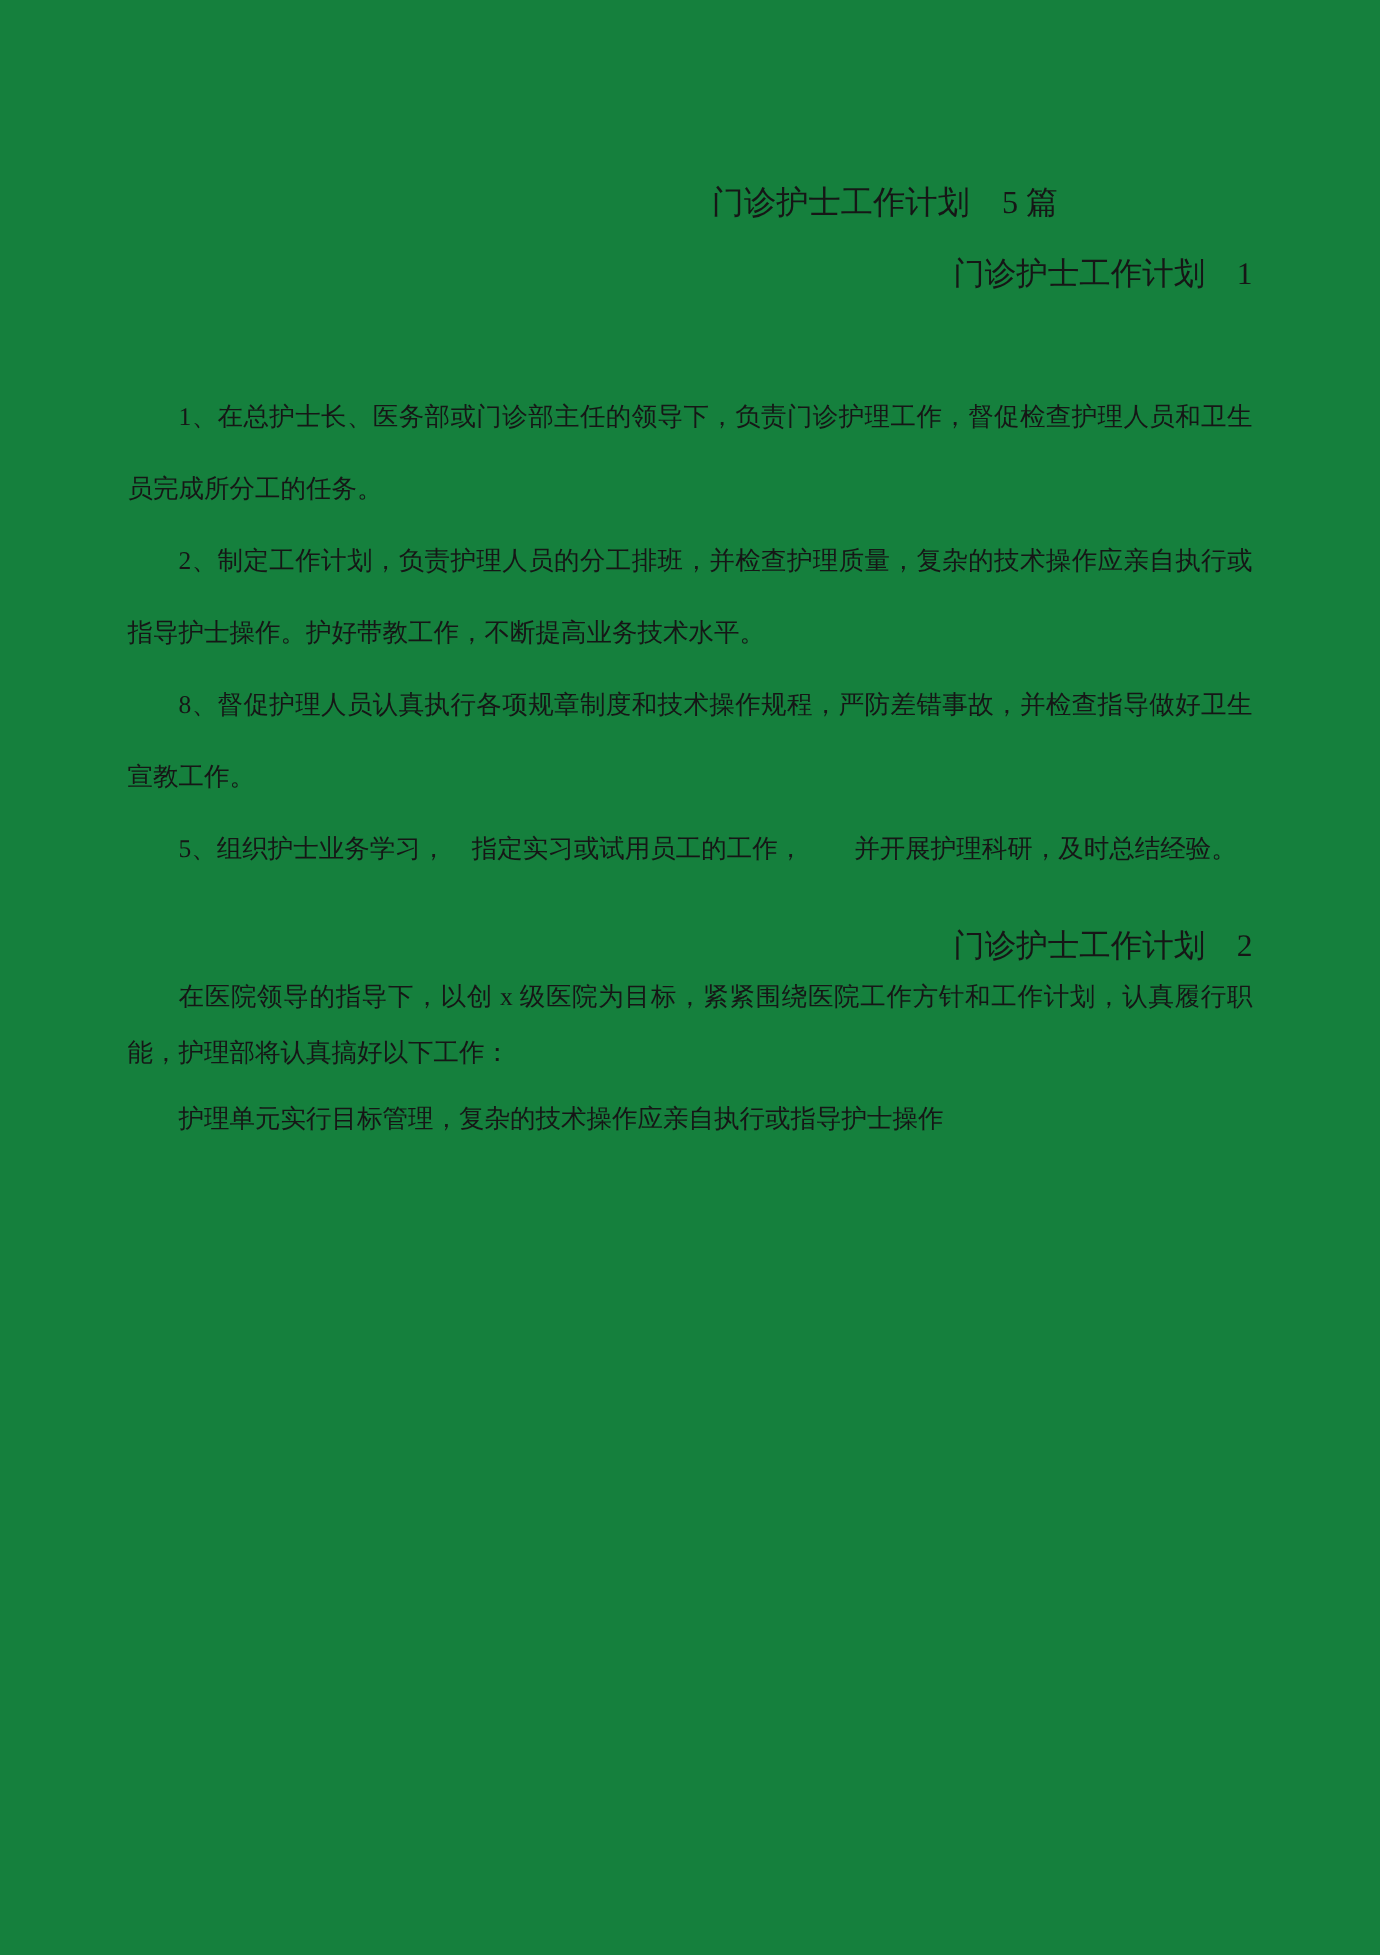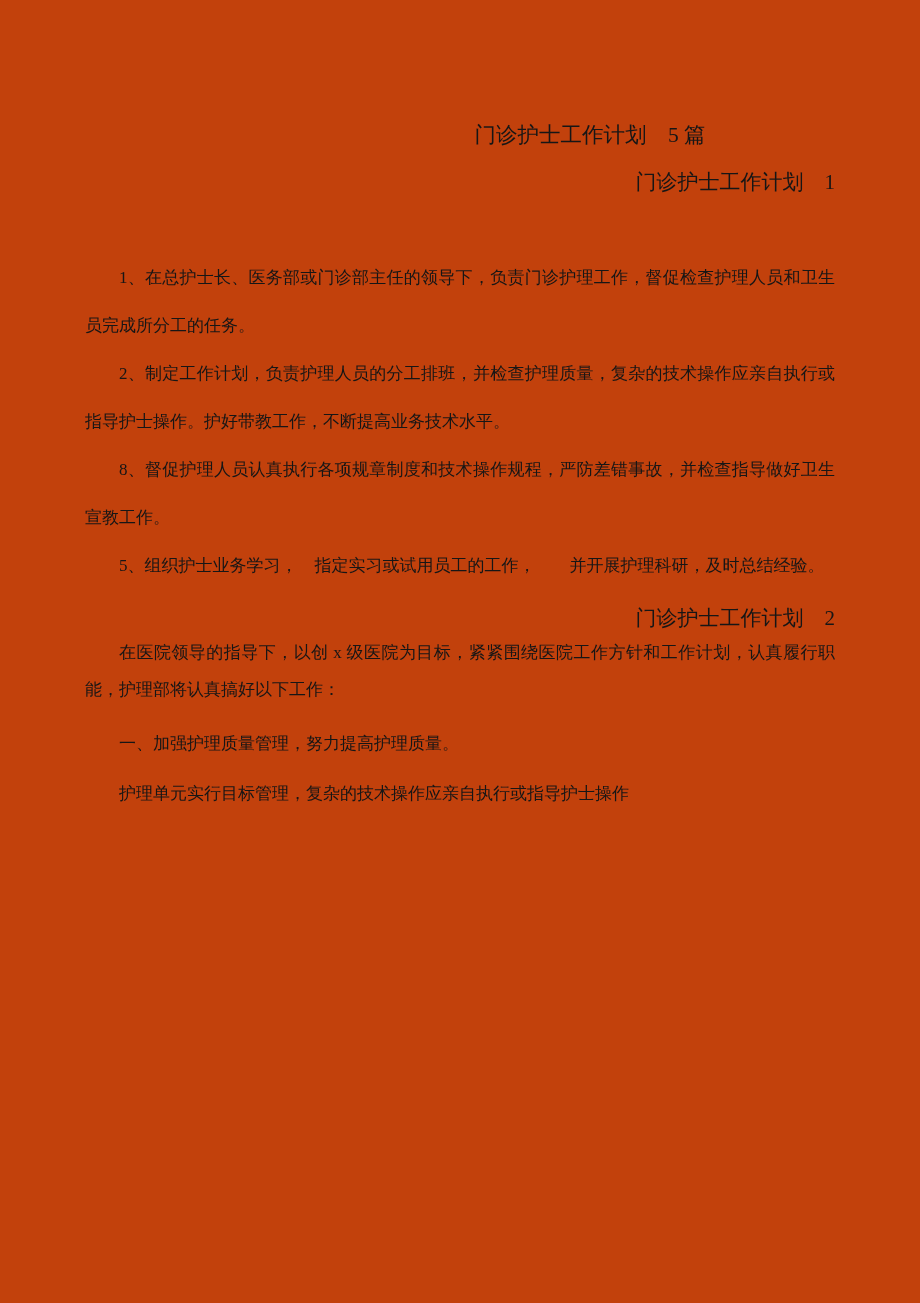--- a/index.html
+++ b/index.html
@@ -4,21 +4,21 @@
 <style>
   html, body {
     margin: 0;
     padding: 0;
     background: #ffffff;
   }
   .page {
     position: relative;
     width: 920px;
     height: 1303px;
-    background: #c2410c;
+    background: #15803d;
     box-sizing: border-box;
     padding: 120px 85px 0 85px;
     overflow: hidden;
     font-family: "Liberation Serif", "DejaVu Serif", serif;
     color: #161616;
   }
   .doc-title {
     font-size: 21.5px;
     line-height: 30px;
     text-align: center;
@@ -26,21 +26,21 @@
     white-space: pre-wrap;
   }
   .section-heading {
     font-size: 21px;
     line-height: 32px;
     margin: 16px 0 0 0;
     white-space: pre-wrap;
     text-align: right;
   }
   .section-heading.second {
-    margin-top: 12px;
+    margin-top: 24px;
   }
   .para {
     margin: 0;
     font-size: 17px;
     line-height: 48px;
     text-indent: 2em;
     white-space: pre-wrap;
     word-break: break-all;
     text-align: justify;
   }
@@ -74,17 +74,16 @@
 
 
 
   <p class="para">5、组织护士业务学习，　指定实习或试用员工的工作，　　并开展护理科研，及时总结经验。</p>
 
 
   <div class="section-heading second">门诊护士工作计划　2</div>
 
   <p class="para intro2">在医院领导的指导下，以创 x 级医院为目标，紧紧围绕医院工作方针和工作计划，认真履行职能，护理部将认真搞好以下工作：</p>
 
-  <p class="para s2-second">一、加强护理质量管理，努力提高护理质量。</p>
 
   <p class="para s2-third">护理单元实行目标管理，复杂的技术操作应亲自执行或指导护士操作</p>
 
 </div>
 
 </body></html>

